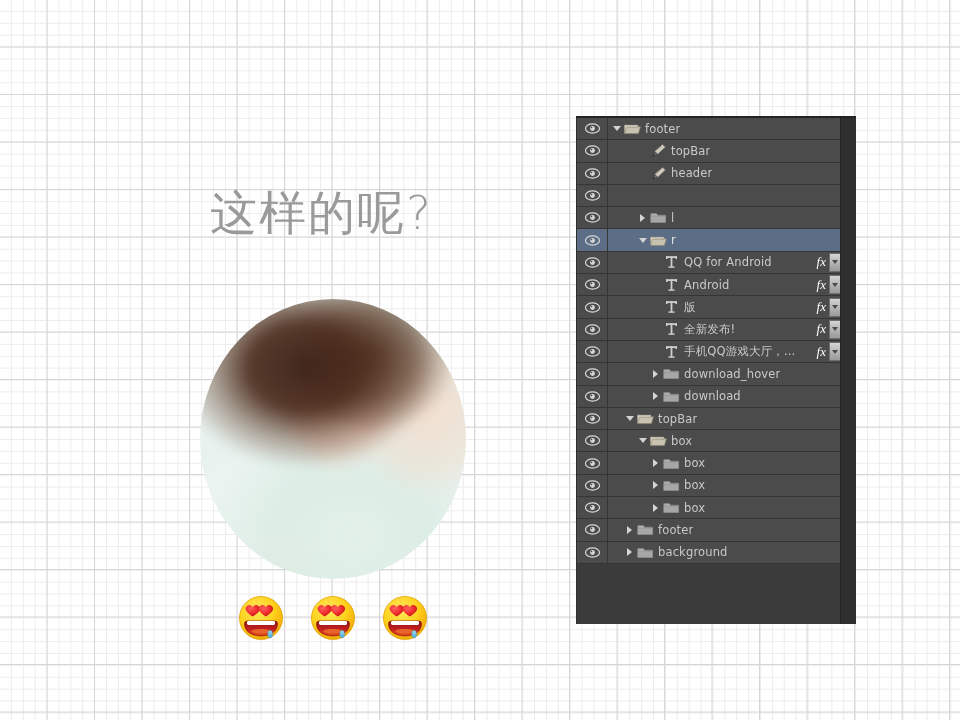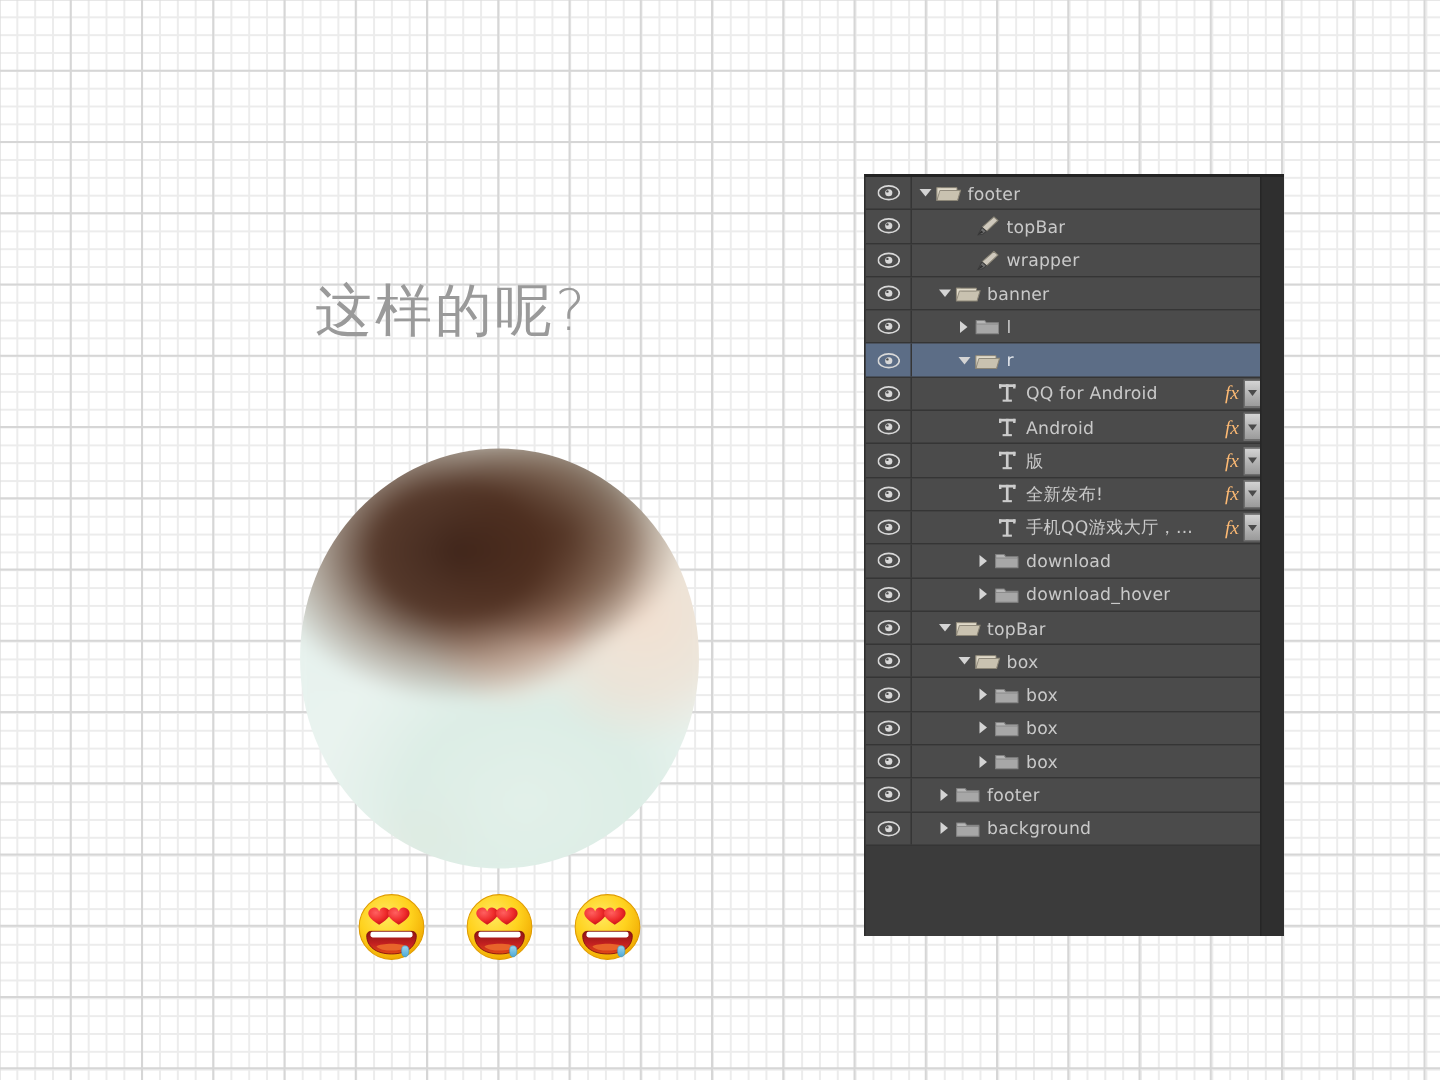--- a/index.html
+++ b/index.html
@@ -31,21 +31,21 @@
       11.9px 11.9px,
       11.9px 11.9px;
     background-position: -1px -1px, -1px -1px, -1px -1px, -1px -1px;
   }
 
   
   #headline {
     position: absolute;
     left: 210px;
     top: 186px;
-    font-size: 38px;
+    font-size: 47px;
     line-height: 1.15;
     color: #9a9a9a;
     letter-spacing: 2px;
     font-weight: 300;
     white-space: nowrap;
     font-family: "DejaVu Sans", "Liberation Sans", sans-serif;
   }
 
   
   #photo-wrap {
@@ -189,21 +189,21 @@
     right: 0;
     top: 0;
     height: 100%;
     display: flex;
     align-items: center;
   }
   .fx-mark {
     font-family: "Liberation Serif", serif;
     font-style: italic;
     font-size: 13px;
-    color: #fdba74;
+    color: #ffffff;
     padding-right: 2px;
   }
   .fx-btn {
     width: 12px;
     height: 19px;
     margin-left: 1px;
     background: linear-gradient(to bottom, #d4d4d4 0%, #b4b4b4 52%, #9a9a9a 100%);
     border: 1px solid #6e6e6e;
     box-sizing: border-box;
     display: flex;
@@ -401,42 +401,30 @@
             <span class="twisty none">
               <i></i>
             </span>
             <span class="thumb">
               <svg width="17" height="15" viewBox="0 0 17 15">
                 <path d="M12.6 1.6 L15.3 4.0 L7.6 11.2 L4.6 8.6 Z" fill="#cfc9bd" stroke="#8a8577" stroke-width="0.7"></path>
                 <path d="M4.6 8.6 L7.6 11.2 L5.0 13.2 L2.0 13.6 Z" fill="#6f6f6f" stroke="#3d3d3d" stroke-width="0.7"></path>
                 <path d="M2.0 13.6 L4.2 10.6 L5.6 11.9 Z" fill="#2e2e2e"></path>
               </svg>
             </span>
-            <span class="layer-name">wrapper</span>
-          </div>
-        </div>
-        <div class="layer-row">
-          <div class="eye-cell">
-            <svg width="15" height="11" viewBox="0 0 15 11">
-              <ellipse cx="7.5" cy="5.5" rx="7" ry="4.6" fill="none" stroke="#d8d8d8" stroke-width="1.1"></ellipse>
-              <circle cx="7.5" cy="5.5" r="2.4" fill="#d8d8d8"></circle>
-              <circle cx="6.6" cy="4.6" r="0.8" fill="#4b4b4b"></circle>
-            </svg>
-          </div>
-          <div class="row-body ind-1">
-            <span class="twisty open">
-              <i></i>
-            </span>
-            <span class="thumb">
-              <svg width="17" height="13" viewBox="0 0 17 13">
-                <path d="M0.6 3.1 L0.6 11.6 L14.4 11.6 L16.4 4.8 L4.2 4.8 L3.0 3.1 Z" fill="#c9c2b0" stroke="#8c8677" stroke-width="0.7"></path>
-                <path d="M0.6 3.1 L0.6 11.6 L2.6 5.0 L14.0 5.0 L14.0 3.1 Z" fill="#e0dac9" stroke="#8c8677" stroke-width="0.6"></path>
-              </svg>
-            </span>
-            <span class="layer-name">banner</span>
+            <span class="layer-name">header</span>
+          </div>
+        </div>
+        <div class="layer-row">
+          <div class="eye-cell">
+            <svg width="15" height="11" viewBox="0 0 15 11">
+              <ellipse cx="7.5" cy="5.5" rx="7" ry="4.6" fill="none" stroke="#d8d8d8" stroke-width="1.1"></ellipse>
+              <circle cx="7.5" cy="5.5" r="2.4" fill="#d8d8d8"></circle>
+              <circle cx="6.6" cy="4.6" r="0.8" fill="#4b4b4b"></circle>
+            </svg>
           </div>
         </div>
         <div class="layer-row">
           <div class="eye-cell">
             <svg width="15" height="11" viewBox="0 0 15 11">
               <ellipse cx="7.5" cy="5.5" rx="7" ry="4.6" fill="none" stroke="#d8d8d8" stroke-width="1.1"></ellipse>
               <circle cx="7.5" cy="5.5" r="2.4" fill="#d8d8d8"></circle>
               <circle cx="6.6" cy="4.6" r="0.8" fill="#4b4b4b"></circle>
             </svg>
           </div>
@@ -645,42 +633,42 @@
           <div class="row-body ind-3">
             <span class="twisty closed">
               <i></i>
             </span>
             <span class="thumb">
               <svg width="17" height="13" viewBox="0 0 17 13">
                 <path d="M0.8 2.6 L6.4 2.6 L7.6 4.2 L15.6 4.2 L15.6 11.4 L0.8 11.4 Z" fill="#b6b6b6" stroke="#818181" stroke-width="0.7"></path>
                 <rect x="0.8" y="5.0" width="14.8" height="6.4" fill="#a7a7a7" stroke="#818181" stroke-width="0.5"></rect>
               </svg>
             </span>
-            <span class="layer-name">download</span>
+            <span class="layer-name">download_hover</span>
           </div>
         </div>
         <div class="layer-row">
           <div class="eye-cell">
             <svg width="15" height="11" viewBox="0 0 15 11">
               <ellipse cx="7.5" cy="5.5" rx="7" ry="4.6" fill="none" stroke="#d8d8d8" stroke-width="1.1"></ellipse>
               <circle cx="7.5" cy="5.5" r="2.4" fill="#d8d8d8"></circle>
               <circle cx="6.6" cy="4.6" r="0.8" fill="#4b4b4b"></circle>
             </svg>
           </div>
           <div class="row-body ind-3">
             <span class="twisty closed">
               <i></i>
             </span>
             <span class="thumb">
               <svg width="17" height="13" viewBox="0 0 17 13">
                 <path d="M0.8 2.6 L6.4 2.6 L7.6 4.2 L15.6 4.2 L15.6 11.4 L0.8 11.4 Z" fill="#b6b6b6" stroke="#818181" stroke-width="0.7"></path>
                 <rect x="0.8" y="5.0" width="14.8" height="6.4" fill="#a7a7a7" stroke="#818181" stroke-width="0.5"></rect>
               </svg>
             </span>
-            <span class="layer-name">download_hover</span>
+            <span class="layer-name">download</span>
           </div>
         </div>
         <div class="layer-row">
           <div class="eye-cell">
             <svg width="15" height="11" viewBox="0 0 15 11">
               <ellipse cx="7.5" cy="5.5" rx="7" ry="4.6" fill="none" stroke="#d8d8d8" stroke-width="1.1"></ellipse>
               <circle cx="7.5" cy="5.5" r="2.4" fill="#d8d8d8"></circle>
               <circle cx="6.6" cy="4.6" r="0.8" fill="#4b4b4b"></circle>
             </svg>
           </div>

